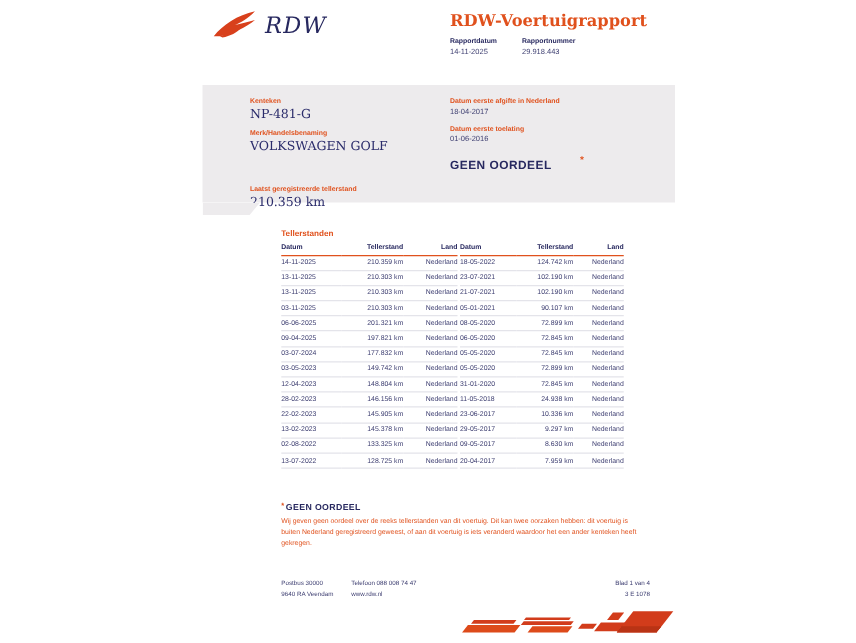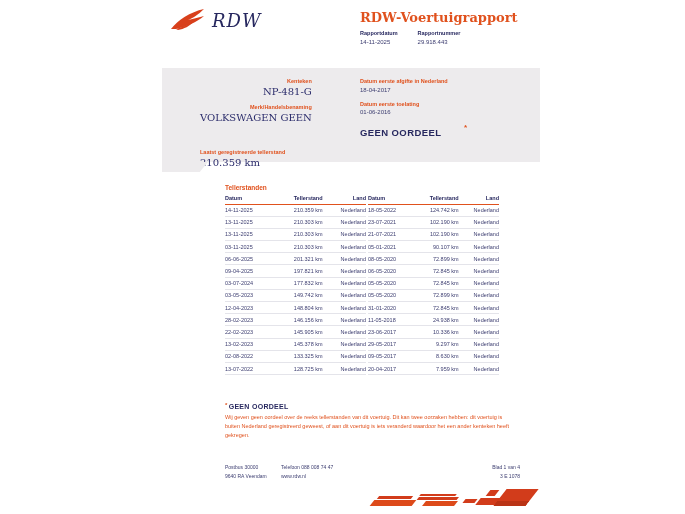--- a/index.html
+++ b/index.html
@@ -19,21 +19,21 @@
   .meta-value { font-size:6px; color:#3c3d70; margin-top:2.5px; }
 
   
   .card { position:absolute; left:162px; top:68px; width:378px; height:94px; background:#edebed; }
   .card::after { content:""; position:absolute; left:0; top:94px; width:46px; height:10px;
     background:#edebed; clip-path:polygon(0 0,100% 0,82% 100%,0 100%); }
   .lbl { color:#e0511d; font-weight:bold; font-size:5.5px; }
   .val-sm { font-size:6px; color:#3c3d70; margin-top:2.5px; }
   .val-lg { font-family:"DejaVu Serif", serif; font-size:10px; color:#2b2c6b; margin-top:2px; }
   .card-col1 { position:absolute; left:38px; top:10px; }
-  .card-col1 .group { margin-bottom:7px;text-align:right; }
+  .card-col1 .group { margin-bottom:7px; }
   .card-col1 .group-last { margin-top:26px; }
   .card-col2 { position:absolute; left:198px; top:10px; }
   .card-col2 .group { margin-bottom:8px; }
   .oordeel { margin-top:12px; font-size:9.5px; font-weight:bold; letter-spacing:0.4px; color:#27285f; }
   .oordeel-mark { position:absolute; left:302px; top:55px; color:#e0511d; font-size:8px; font-weight:bold; }
 
   
   .section-heading { position:absolute; left:225px; top:184px; color:#e0511d; font-weight:bold; font-size:6.5px; }
   table { border-collapse:collapse; position:absolute; top:193px; }
   .t-left  { left:225px; width:141px; }
@@ -100,21 +100,21 @@
   </div>
 
   <div class="card">
     <div class="card-col1">
       <div class="group">
         <div class="lbl">Kenteken</div>
         <div class="val-lg">NP-481-G</div>
       </div>
       <div class="group">
         <div class="lbl">Merk/Handelsbenaming</div>
-        <div class="val-lg">VOLKSWAGEN GEEN</div>
+        <div class="val-lg">VOLKSWAGEN GOLF</div>
       </div>
       <div class="group-last">
         <div class="lbl">Laatst geregistreerde tellerstand</div>
         <div class="val-lg">210.359 km</div>
       </div>
     </div>
     <div class="card-col2">
       <div class="group">
         <div class="lbl">Datum eerste afgifte in Nederland</div>
         <div class="val-sm">18-04-2017</div>

